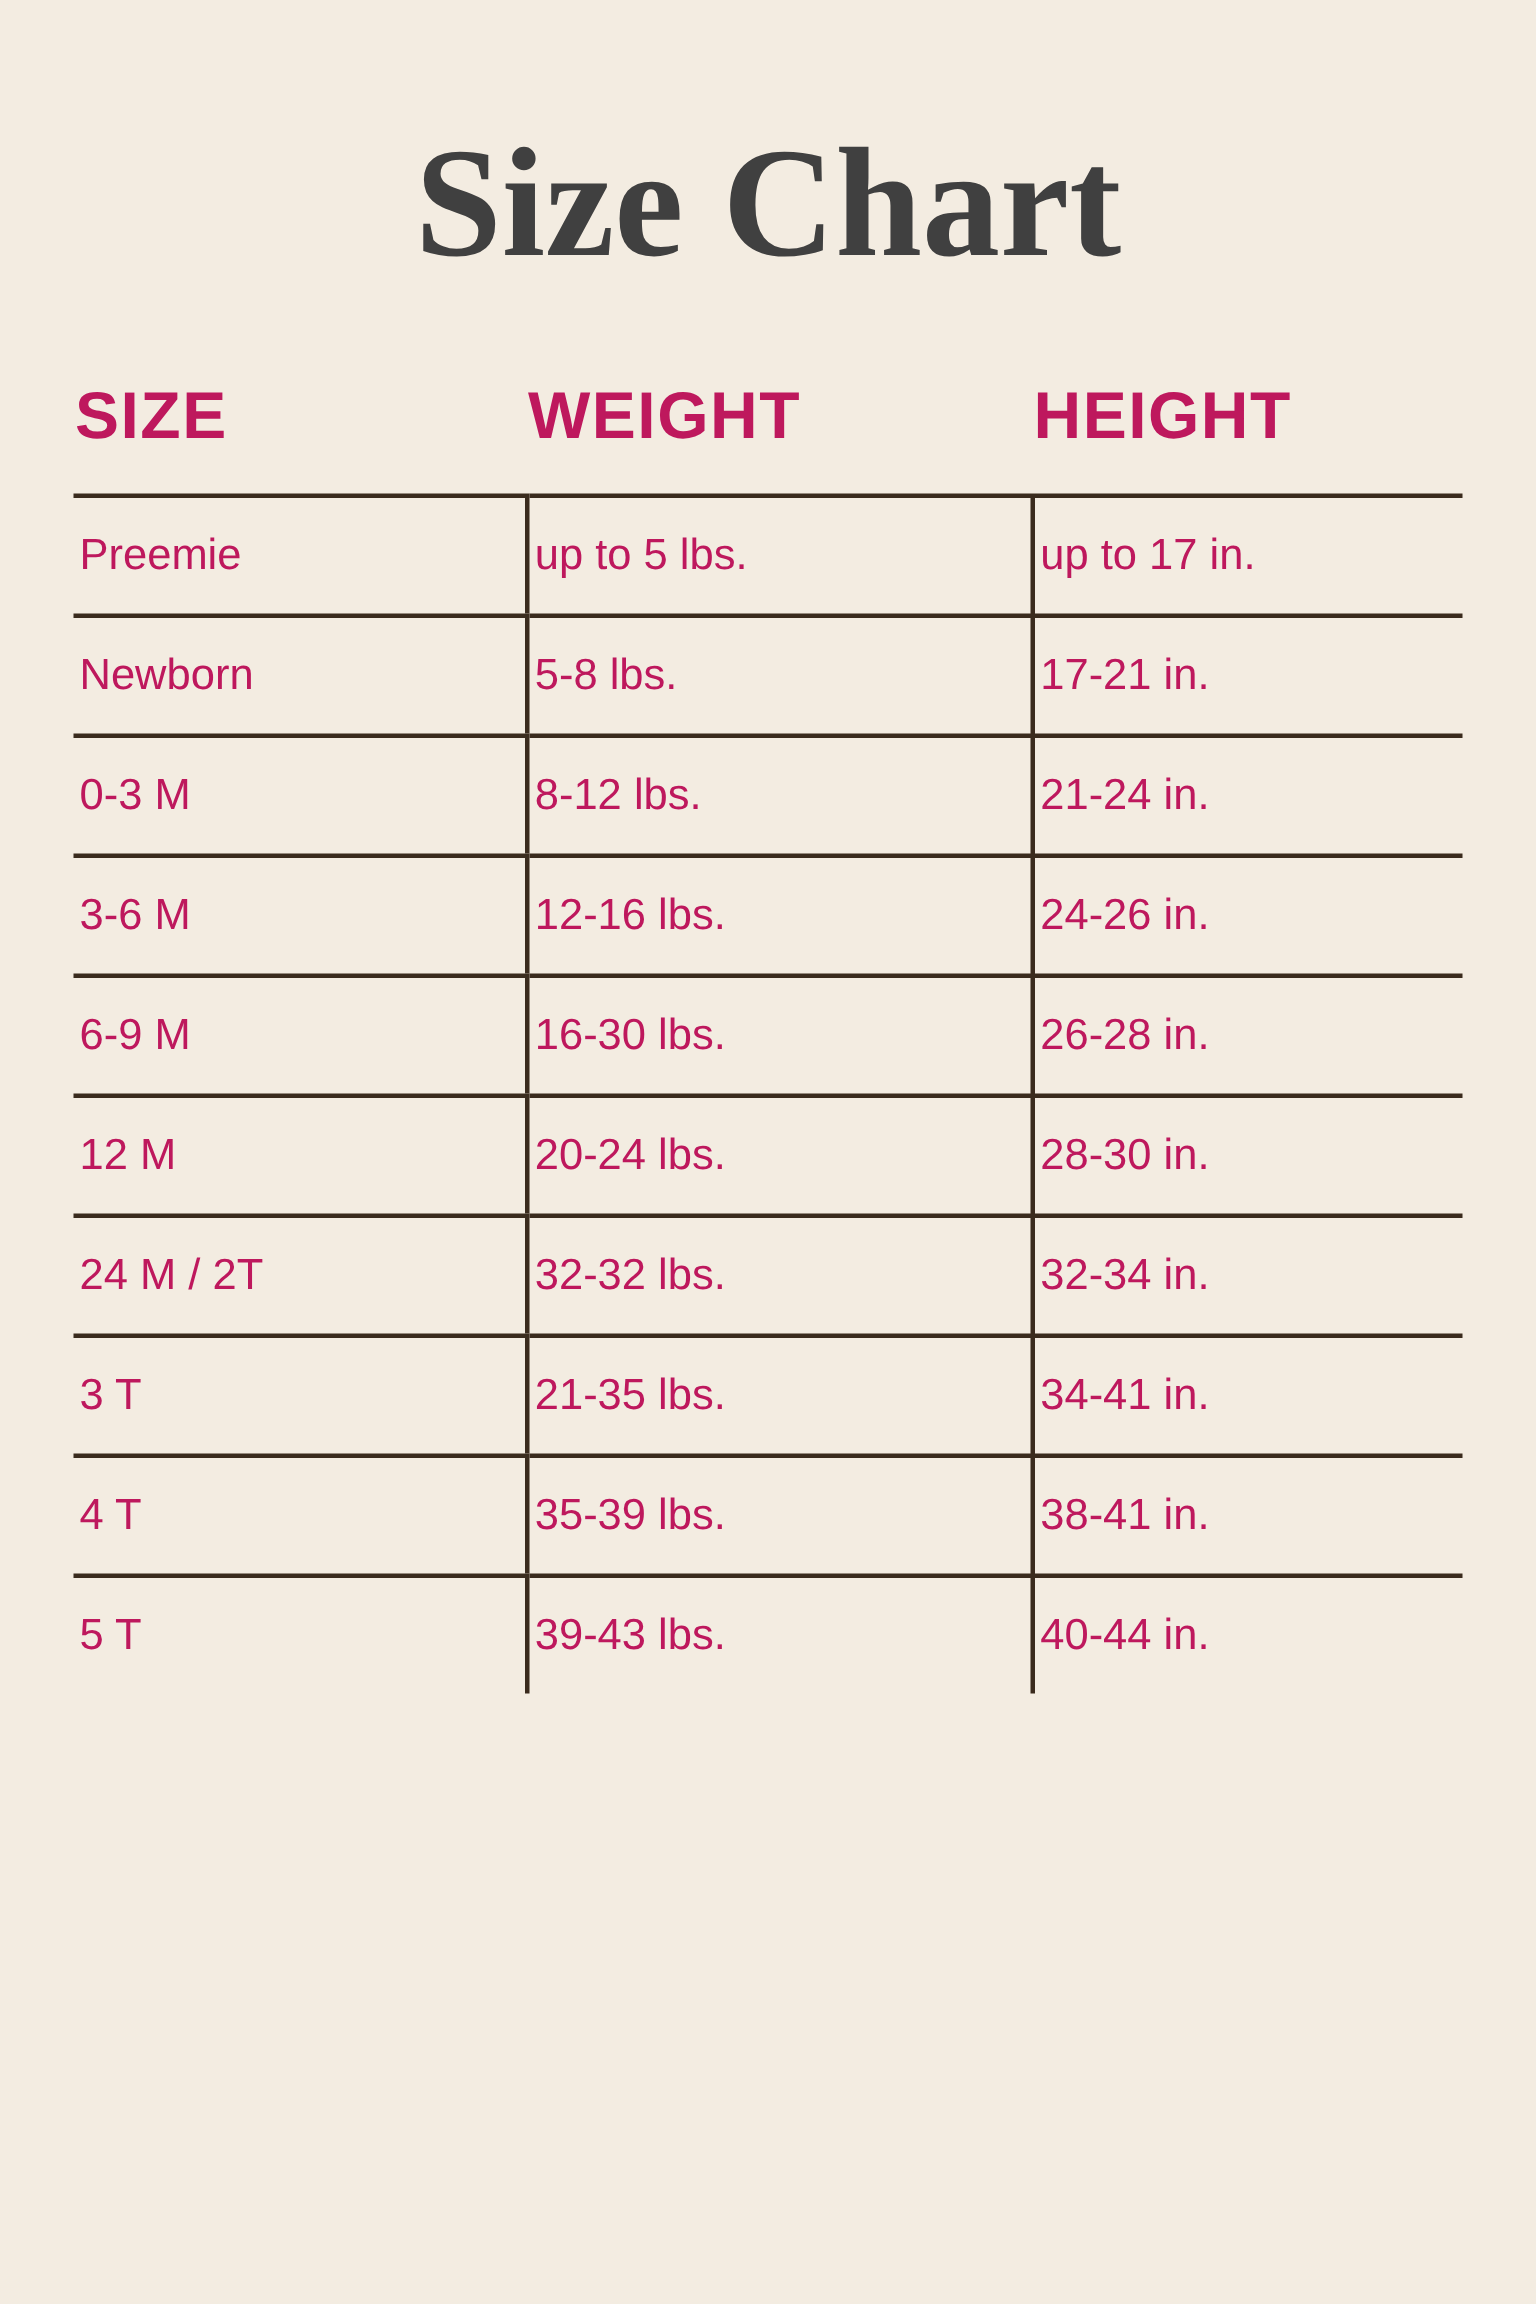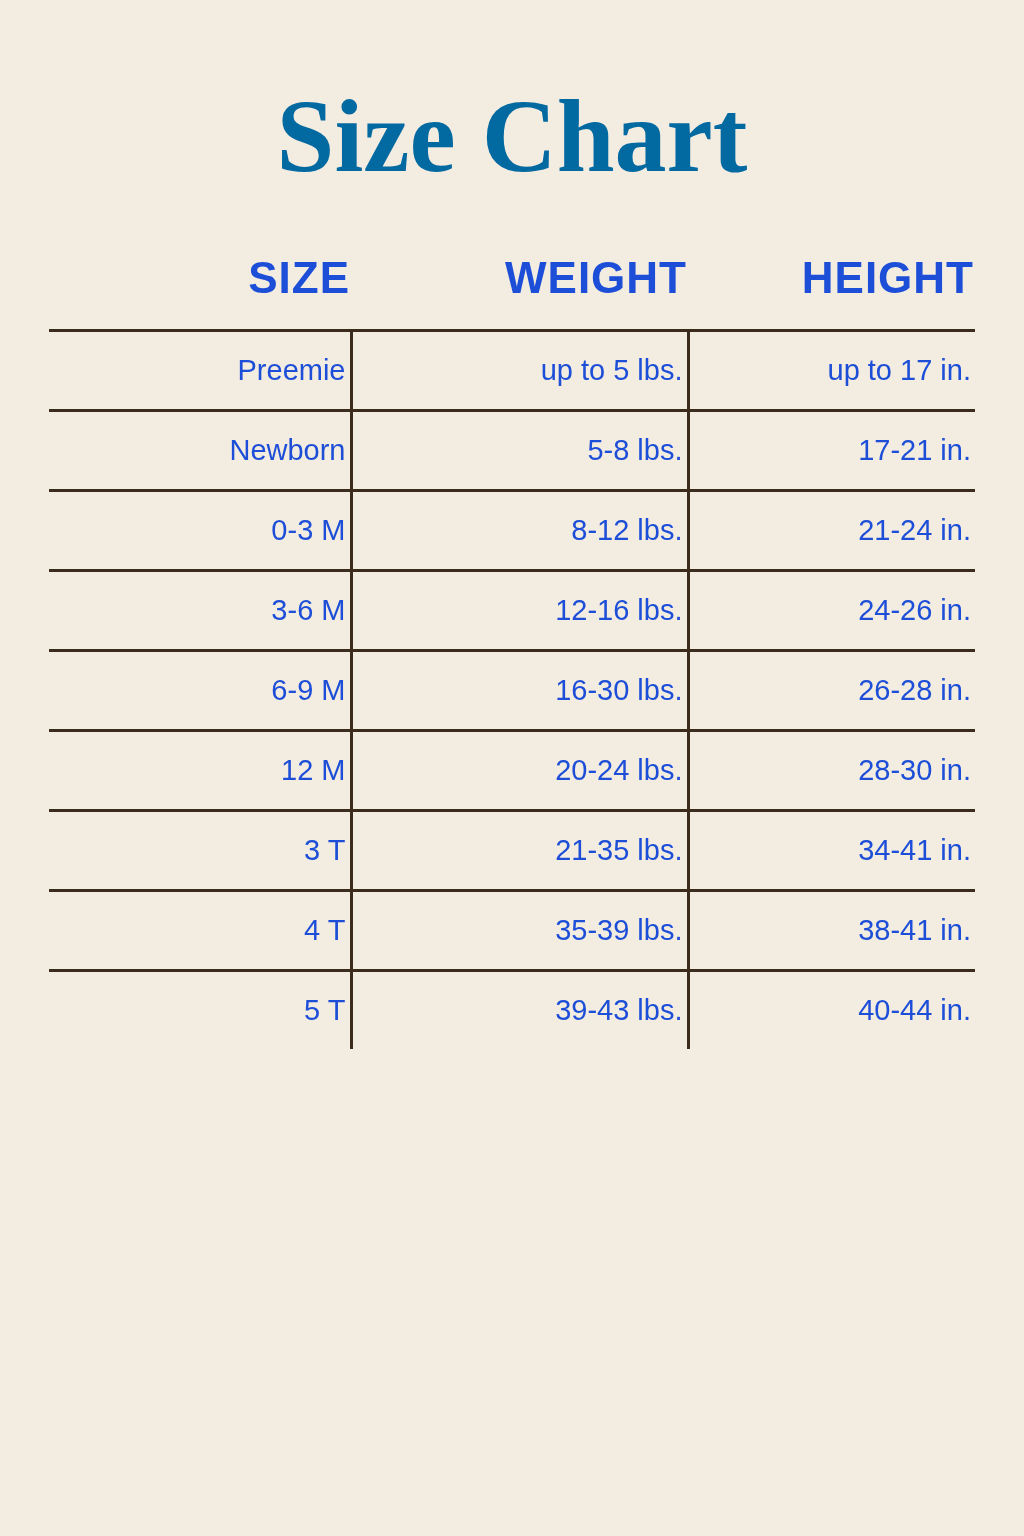--- a/index.html
+++ b/index.html
@@ -19,34 +19,34 @@
     width: 1024px;
     height: 1536px;
     box-sizing: border-box;
   }
   .title {
     font-family: "Liberation Serif", serif;
     font-weight: bold;
     font-size: 104px;
     line-height: 1;
     text-align: center;
-    color: #0369a1;
+    color: #404040;
     letter-spacing: 0px;
     padding-top: 84px;
   }
   .table {
     margin: 0 auto;
     margin-top: 64px;
     width: 920px;
     border-collapse: collapse;
     table-layout: fixed;
   }
   .table th, .table td {
-    text-align: right;
-    color: #1d4ed8;
+    text-align: left;
+    color: #be185d;
   }
   .table th {
     font-size: 44px;
     font-weight: bold;
     letter-spacing: 1px;
     padding-bottom: 26px;
     border-bottom: 3px solid #3a2b1d;
   }
   .table td {
     font-size: 29px;
@@ -115,20 +115,25 @@
         <td class="col-size">6-9 M</td>
         <td class="col-weight">16-30 lbs.</td>
         <td class="col-height">26-28 in.</td>
       </tr>
       <tr>
         <td class="col-size">12 M</td>
         <td class="col-weight">20-24 lbs.</td>
         <td class="col-height">28-30 in.</td>
       </tr>
       <tr>
+        <td class="col-size">24 M / 2T</td>
+        <td class="col-weight">32-32 lbs.</td>
+        <td class="col-height">32-34 in.</td>
+      </tr>
+      <tr>
         <td class="col-size">3 T</td>
         <td class="col-weight">21-35 lbs.</td>
         <td class="col-height">34-41 in.</td>
       </tr>
       <tr>
         <td class="col-size">4 T</td>
         <td class="col-weight">35-39 lbs.</td>
         <td class="col-height">38-41 in.</td>
       </tr>
       <tr>

